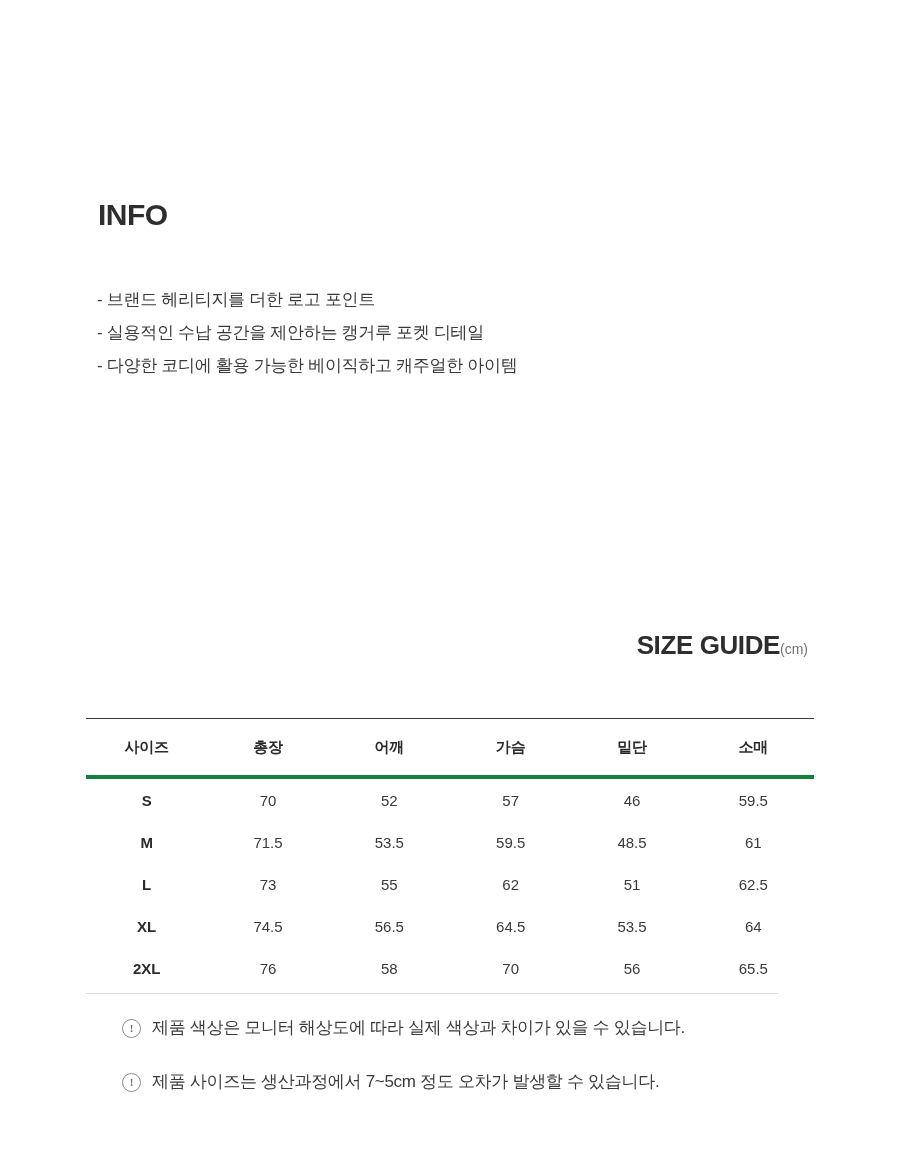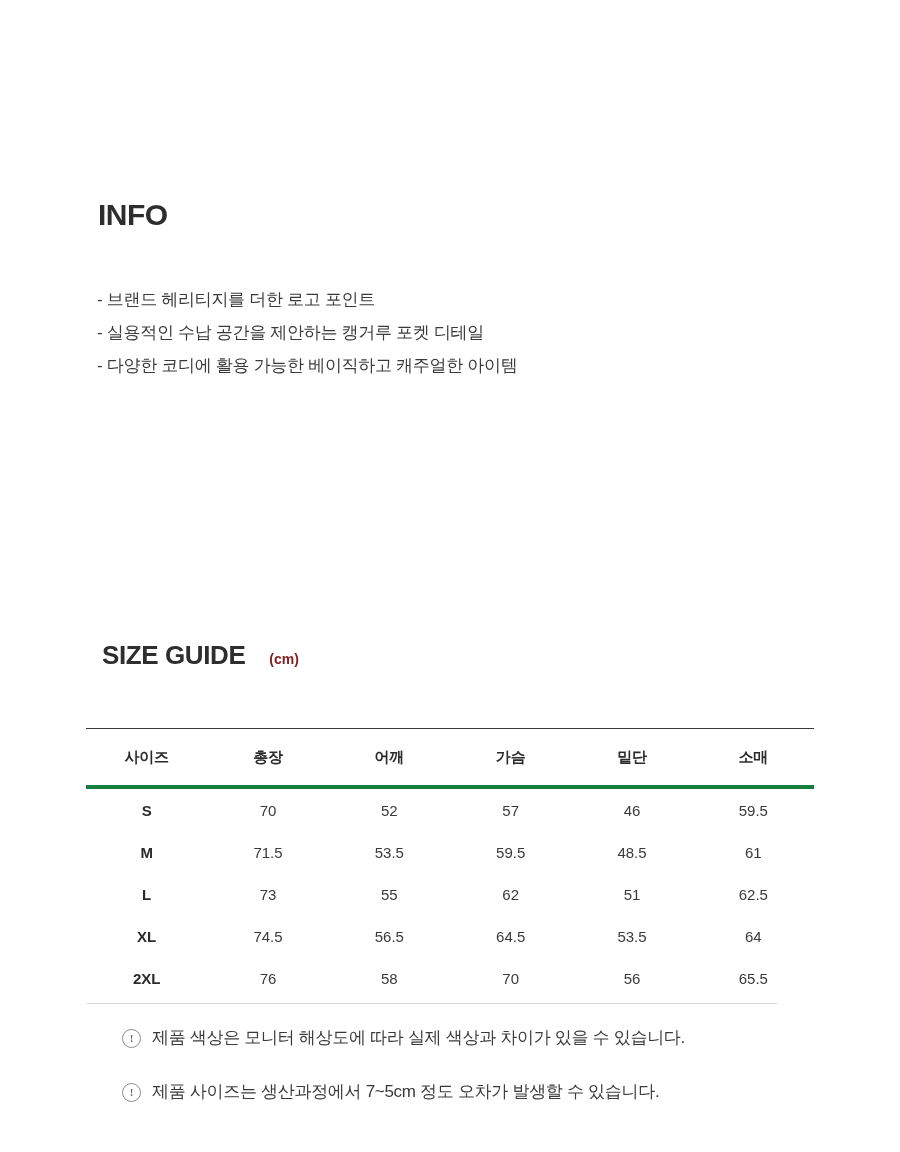--- a/index.html
+++ b/index.html
@@ -60,34 +60,35 @@
   
   .size-section {
     position: absolute;
     left: 86px;
     top: 625px;
     width: 728px;
   }
   .size-heading {
     display: flex;
     align-items: baseline;
-    gap: 24px;
-    margin: 16px;
+    gap: 0;
+    margin: 6px;
+    justify-content: flex-end;
   }
   .size-title {
     font-size: 26px;
     font-weight: bold;
     letter-spacing: -0.4px;
     color: #2e2e2e;
     line-height: 1.1;
   }
   .size-unit {
     font-size: 14px;
-    color: #7f1d1d;
-    font-weight: bold;
+    color: #737373;
+    font-weight: normal;
   }
 
   table.size-table {
     margin-top: 58px;
     width: 728px;
     border-collapse: collapse;
     table-layout: fixed;
   }
   table.size-table thead tr {
     border-top: 1.5px solid #3b3b3b;

